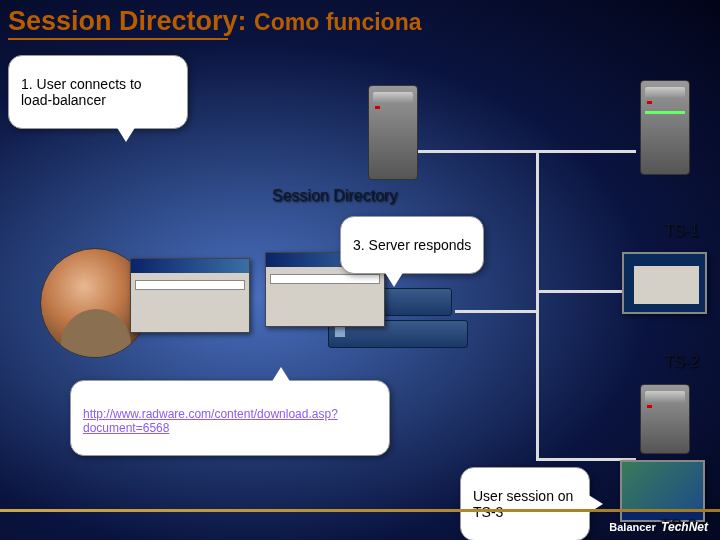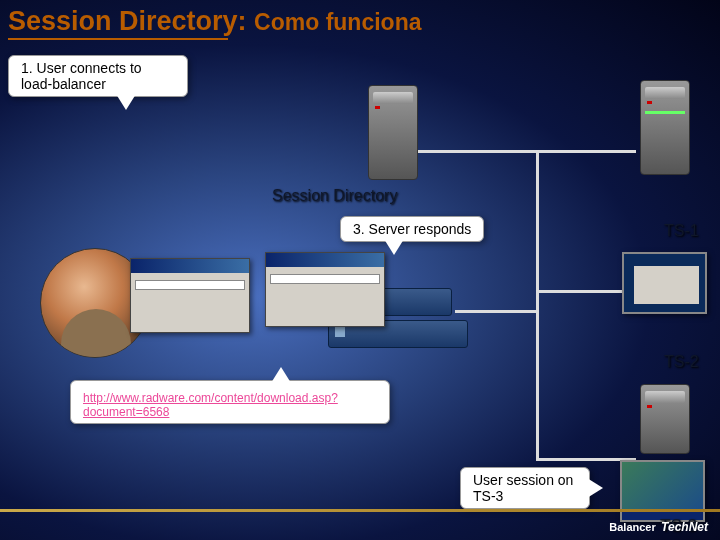--- a/index.html
+++ b/index.html
@@ -26,22 +26,22 @@
     left: 8px;
     width: 220px;
     height: 2px;
     background: #b85c00;
   }
 
   .callout {
     position: absolute;
     background: #fff;
     border: 1px solid #999;
-    border-radius: 6px;
-    padding: 4px 12px;
+    border-radius: 14px;
+    padding: 20px 12px;
     font-size: 14px;
     color: #000;
     box-shadow: 2px 2px 6px rgba(0,0,0,0.4);
   }
   .callout .tail {
     position: absolute;
     width: 0; height: 0;
   }
   .tail-right {
     right: -14px; top: 50%;
@@ -180,21 +180,21 @@
     position:absolute;
     bottom:0;left:0;right:0;
     height:8px;
     background:#0a246a;
   }
 
   .wire { position: absolute; background: #ddd; }
   .wire.h { height: 3px; }
   .wire.v { width: 3px; }
 
-  .link { text-decoration: underline; color: #ec4899; font-size: 12px; display: block; margin-top: 6px; }
+  .link { text-decoration: underline; color: #8b5cf6; font-size: 12px; display: block; margin-top: 6px; }
 
   .bottom-bar {
     position: absolute;
     left:0; right:0;
     bottom: 28px;
     height: 3px;
     background: linear-gradient(to right, #caa94a, #a07820);
   }
   .footer-logo {
     position: absolute;

